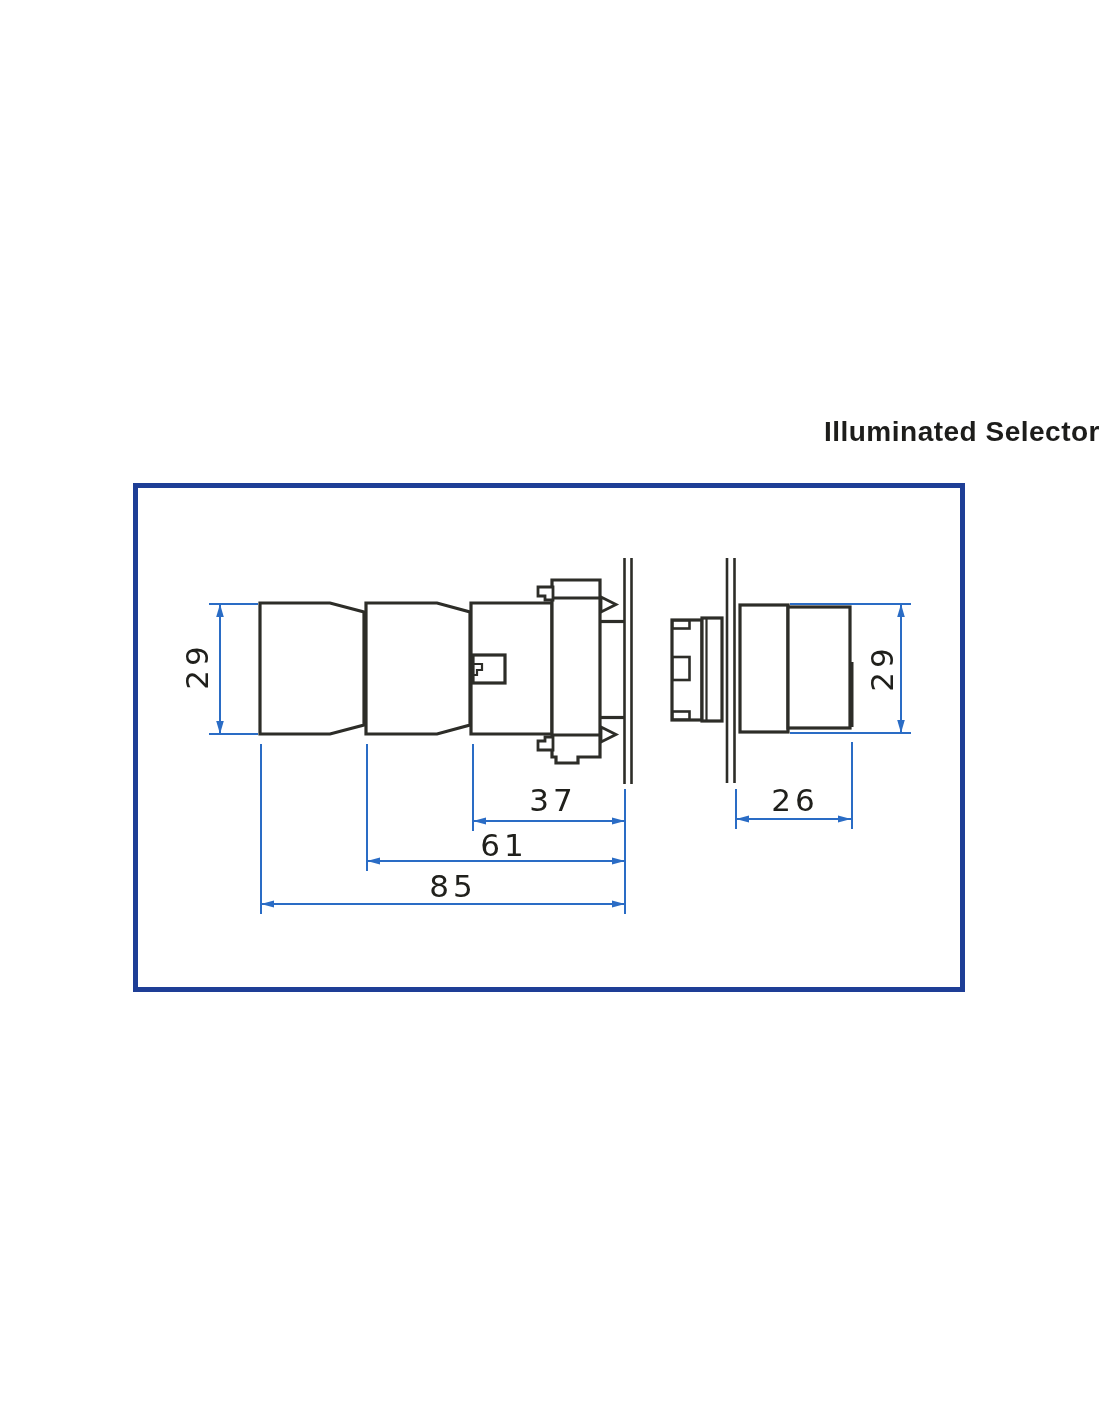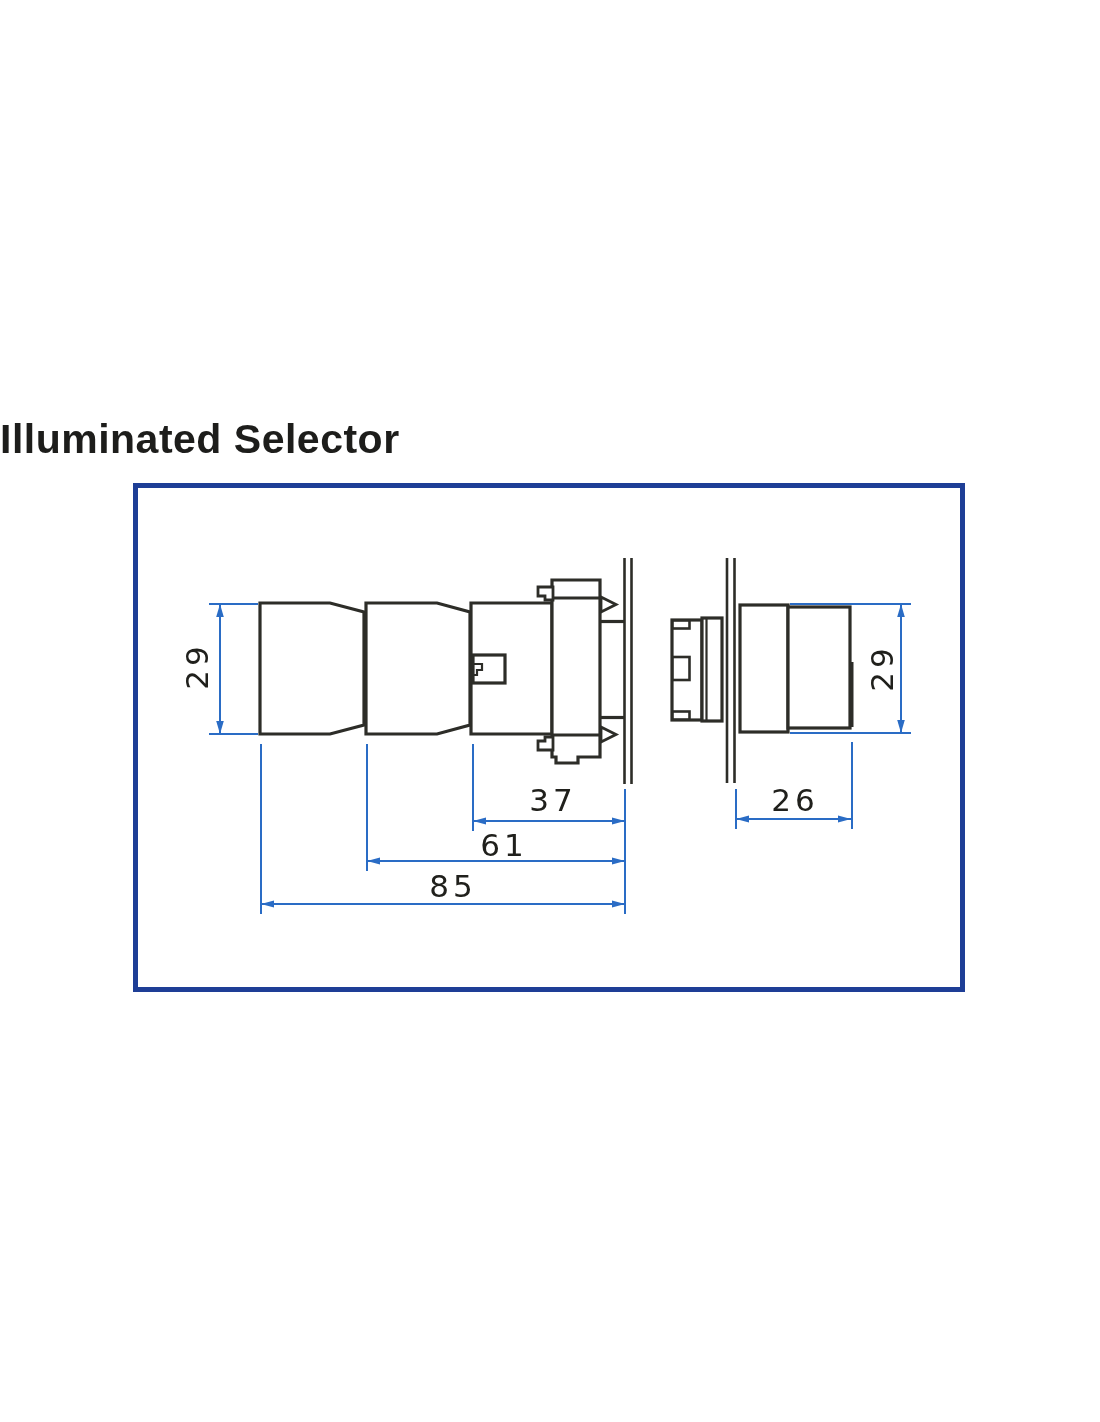--- a/index.html
+++ b/index.html
@@ -6,22 +6,22 @@
   .canvas{
     position:relative;
     width:1100px;height:1422px;
     background:#ffffff;
     font-family:"Liberation Sans", sans-serif;
     overflow:hidden;
   }
   .title{
     position:absolute;
     left:0; top:416px; width:100%;
-    text-align:left;
-    font-size:41px;
+    text-align:right;
+    font-size:28px;
     font-weight:bold;
     letter-spacing:0.5px;
     color:#1d1d1b;
   }
   svg{position:absolute;left:0;top:0;}
   .dimtext{
     font-family:"DejaVu Sans", sans-serif;
     font-size:31px;
     letter-spacing:4px;
   }

